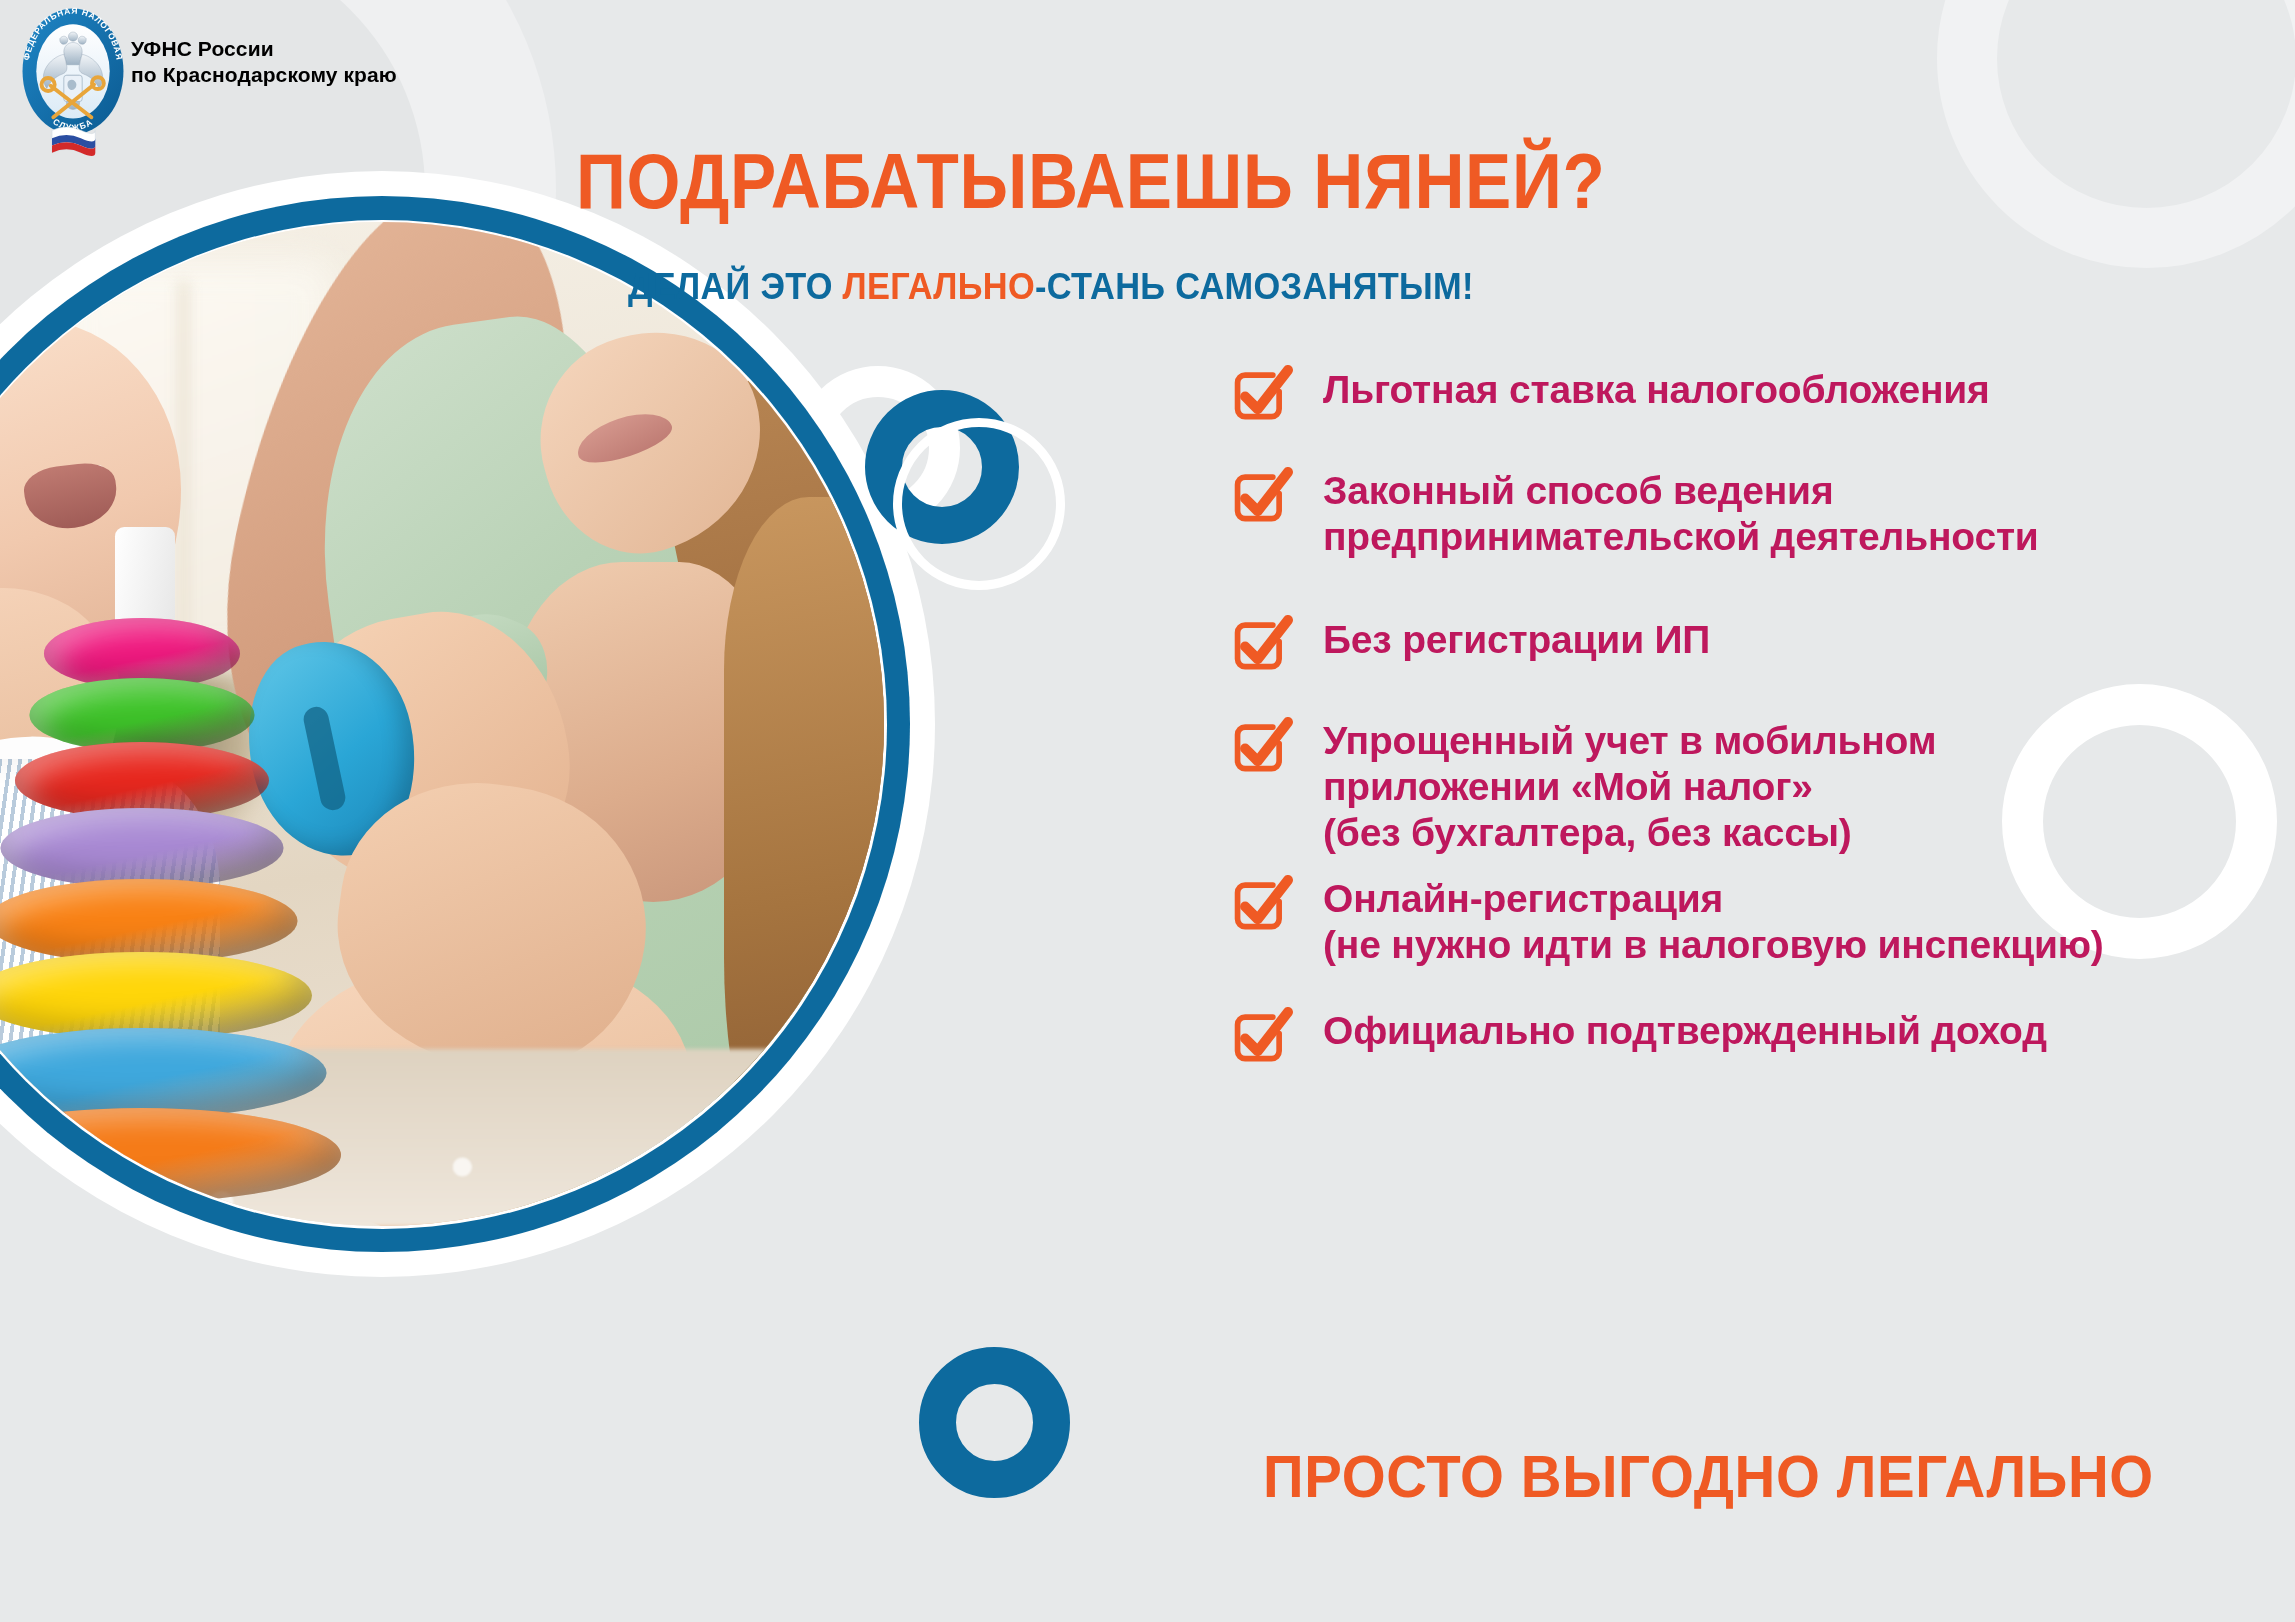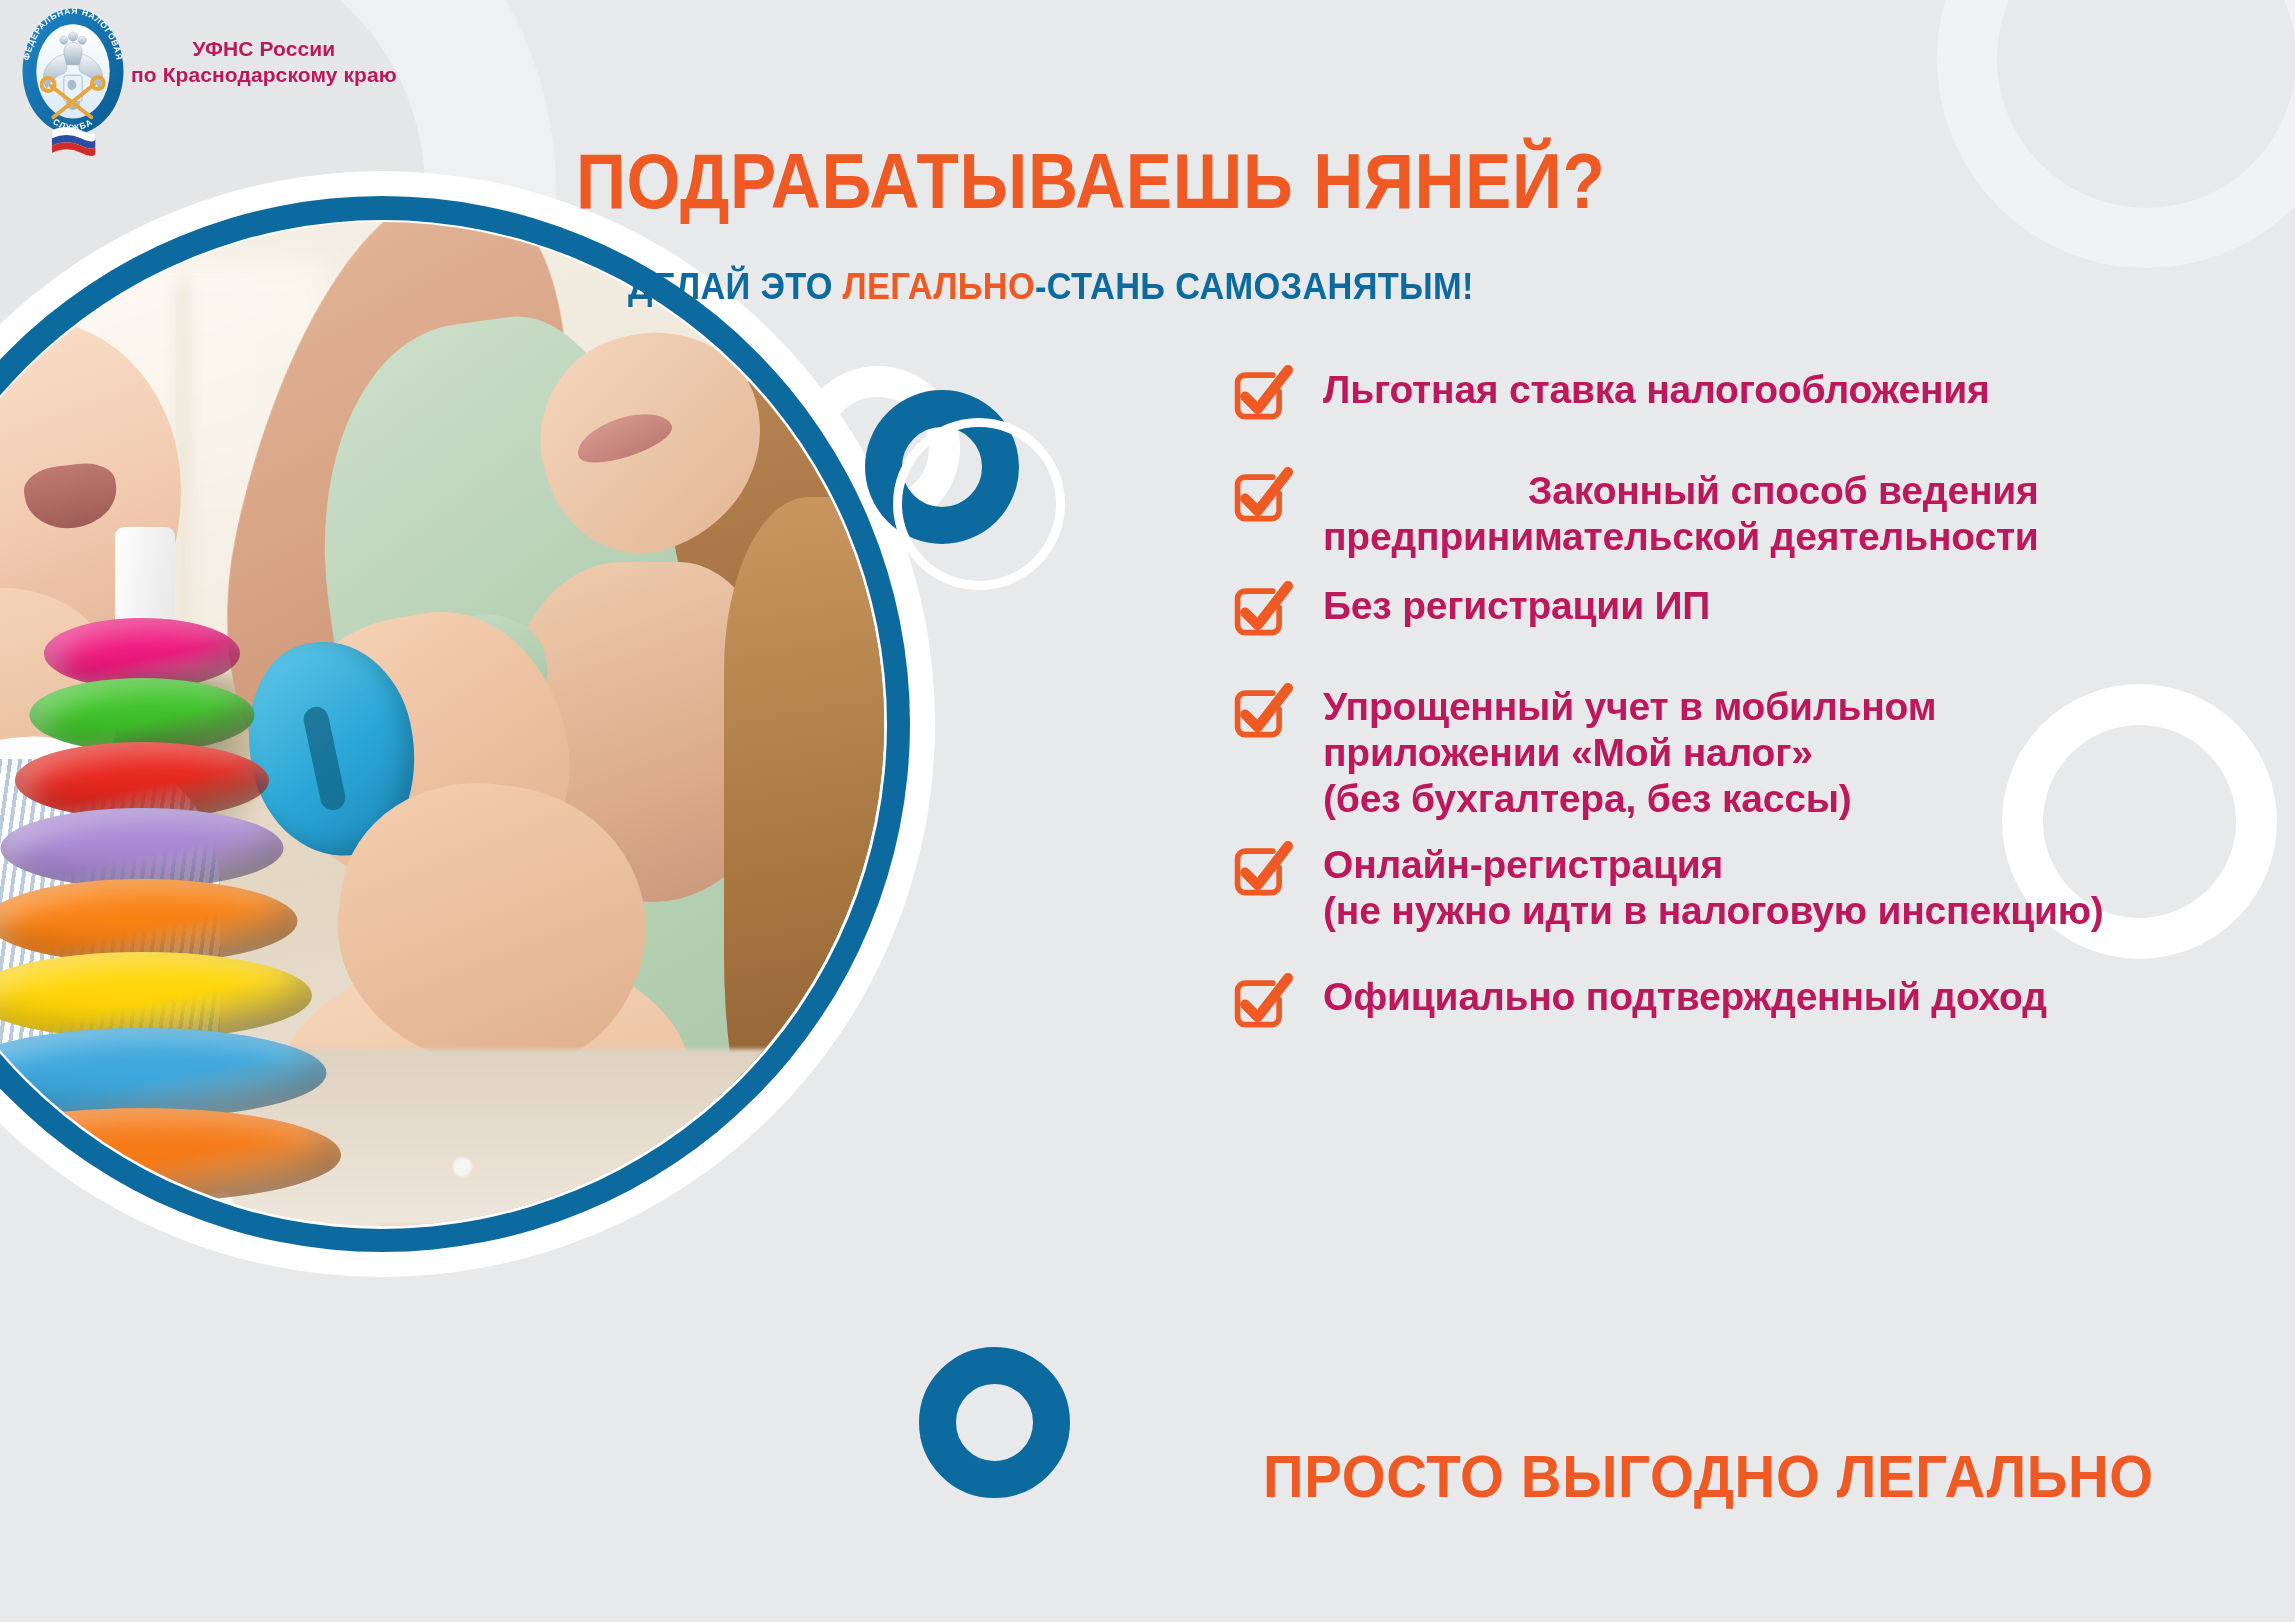--- a/index.html
+++ b/index.html
@@ -253,25 +253,24 @@
     transform:translateX(-50%);
     border-radius:50%;
     box-shadow:inset -11.8px -14.4px 31px rgba(0,0,0,.22),
                inset 14.4px 11.8px 26px rgba(255,255,255,.38);
   }
 
   
   .logo{position:absolute;left:14.4px;top:6.5px;width:118px;height:151px;z-index:12;}
   .logo-sub{
     position:absolute;left:131px;top:36px;z-index:12;
-    color:#be185d;
+    color:#000000;
     font-size:21px;line-height:1.22;font-weight:700;
     letter-spacing:0.1px;
     white-space:pre-line;
-    text-align:center;
   }
 
   .headline{
     position:absolute;left:576px;top:143px;z-index:12;
     color:#ef5a24;
     font-size:77px;line-height:1;
     font-weight:700;
     letter-spacing:0.7px;
     transform:scaleX(.9);
     transform-origin:left center;
@@ -289,21 +288,21 @@
   .sub-orange{color:#ef5a24;}
 
   
   .bullets{
     position:absolute;left:1230px;top:364px;width:1047px;z-index:12;
   }
   .bullet{
     display:flex;align-items:flex-start;
     margin-bottom:37px;
   }
-  .bullet:nth-child(2){margin-bottom:20px;text-align:right;}
+  .bullet:nth-child(2){margin-bottom:54px;}
   .bullet:nth-child(4){margin-bottom:18px;}
   .chk{
     flex:0 0 auto;
     width:63px;height:63px;position:relative;margin-right:30px;margin-top:1.3px;
   }
   .chk svg{display:block;width:63px;height:63px;}
   .bullet-text{
     color:#be185d;
     font-size:39px;line-height:1.18;font-weight:700;
     letter-spacing:-0.2px;

